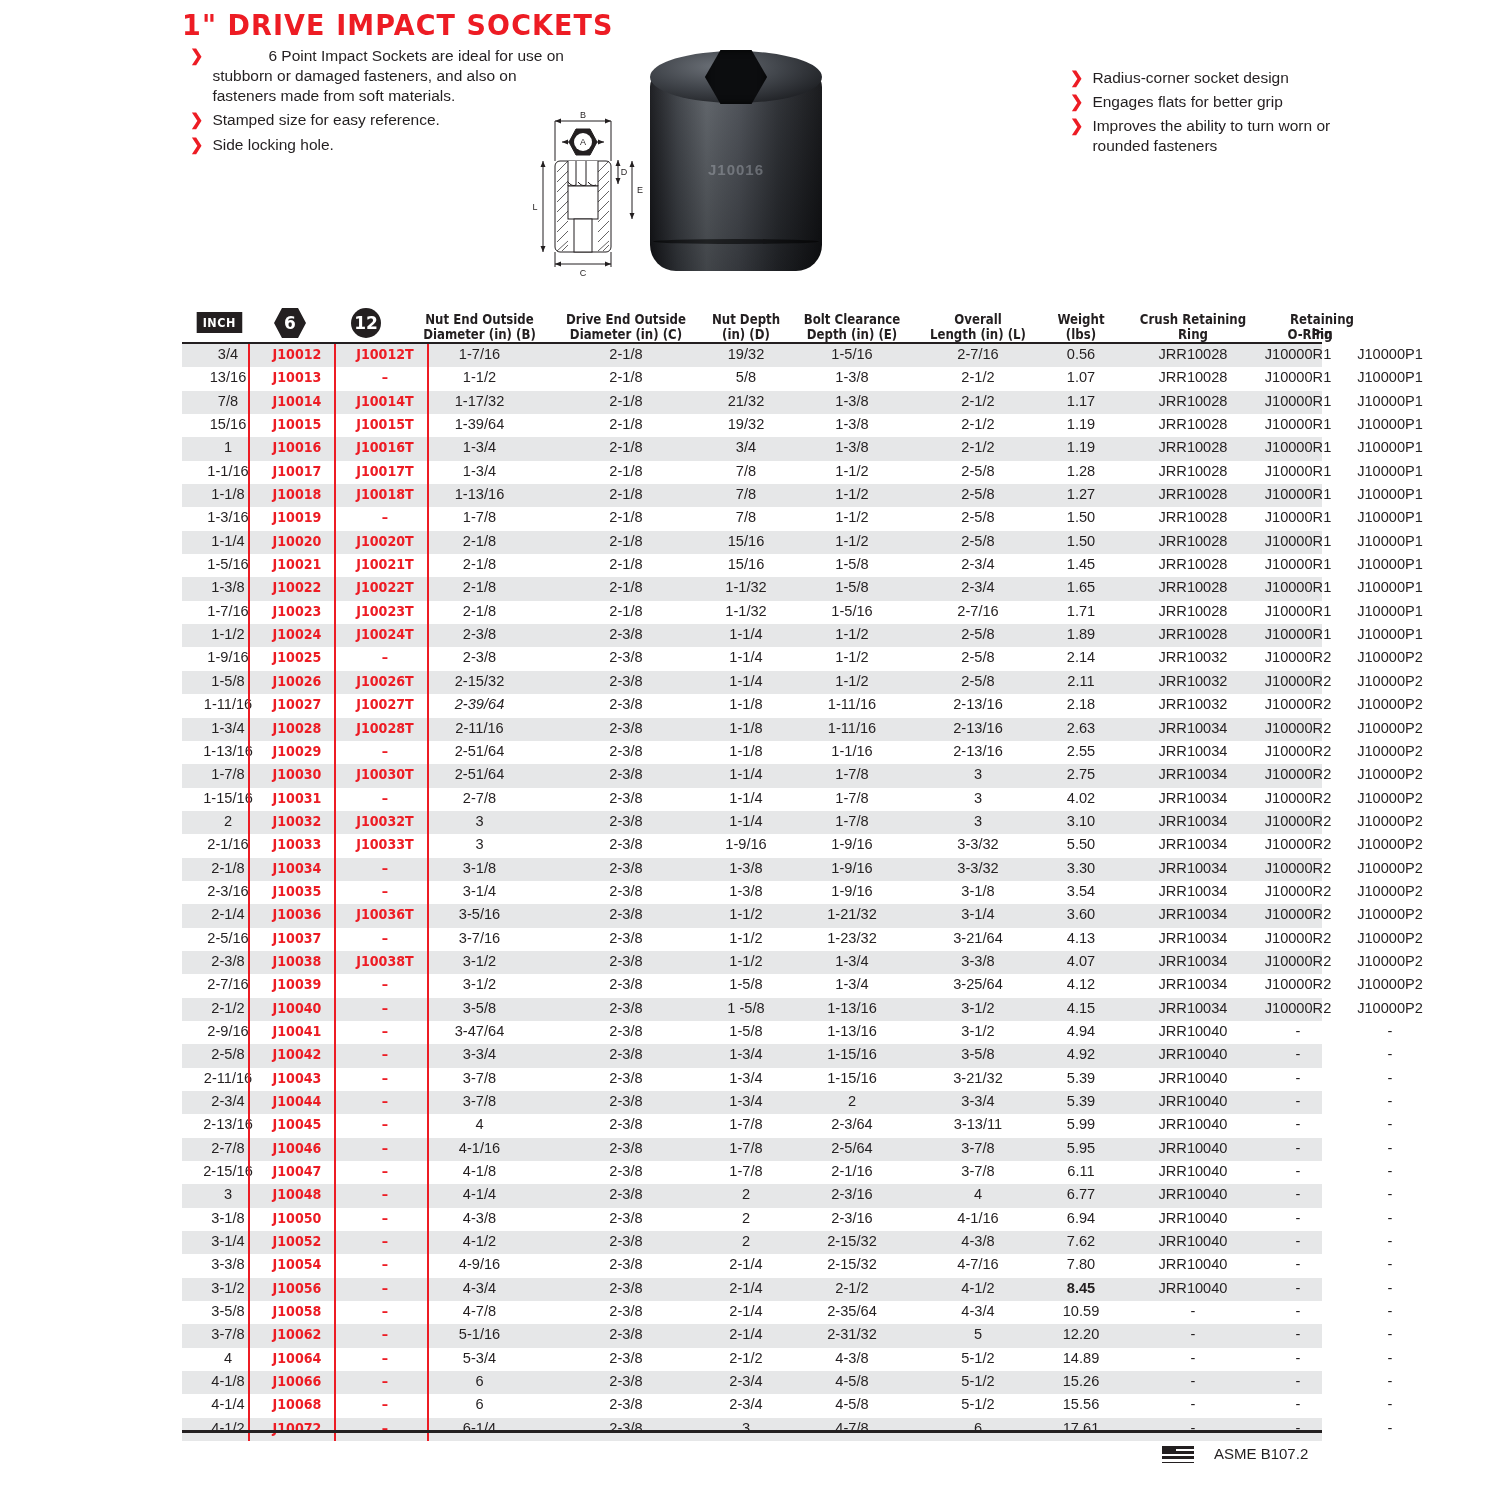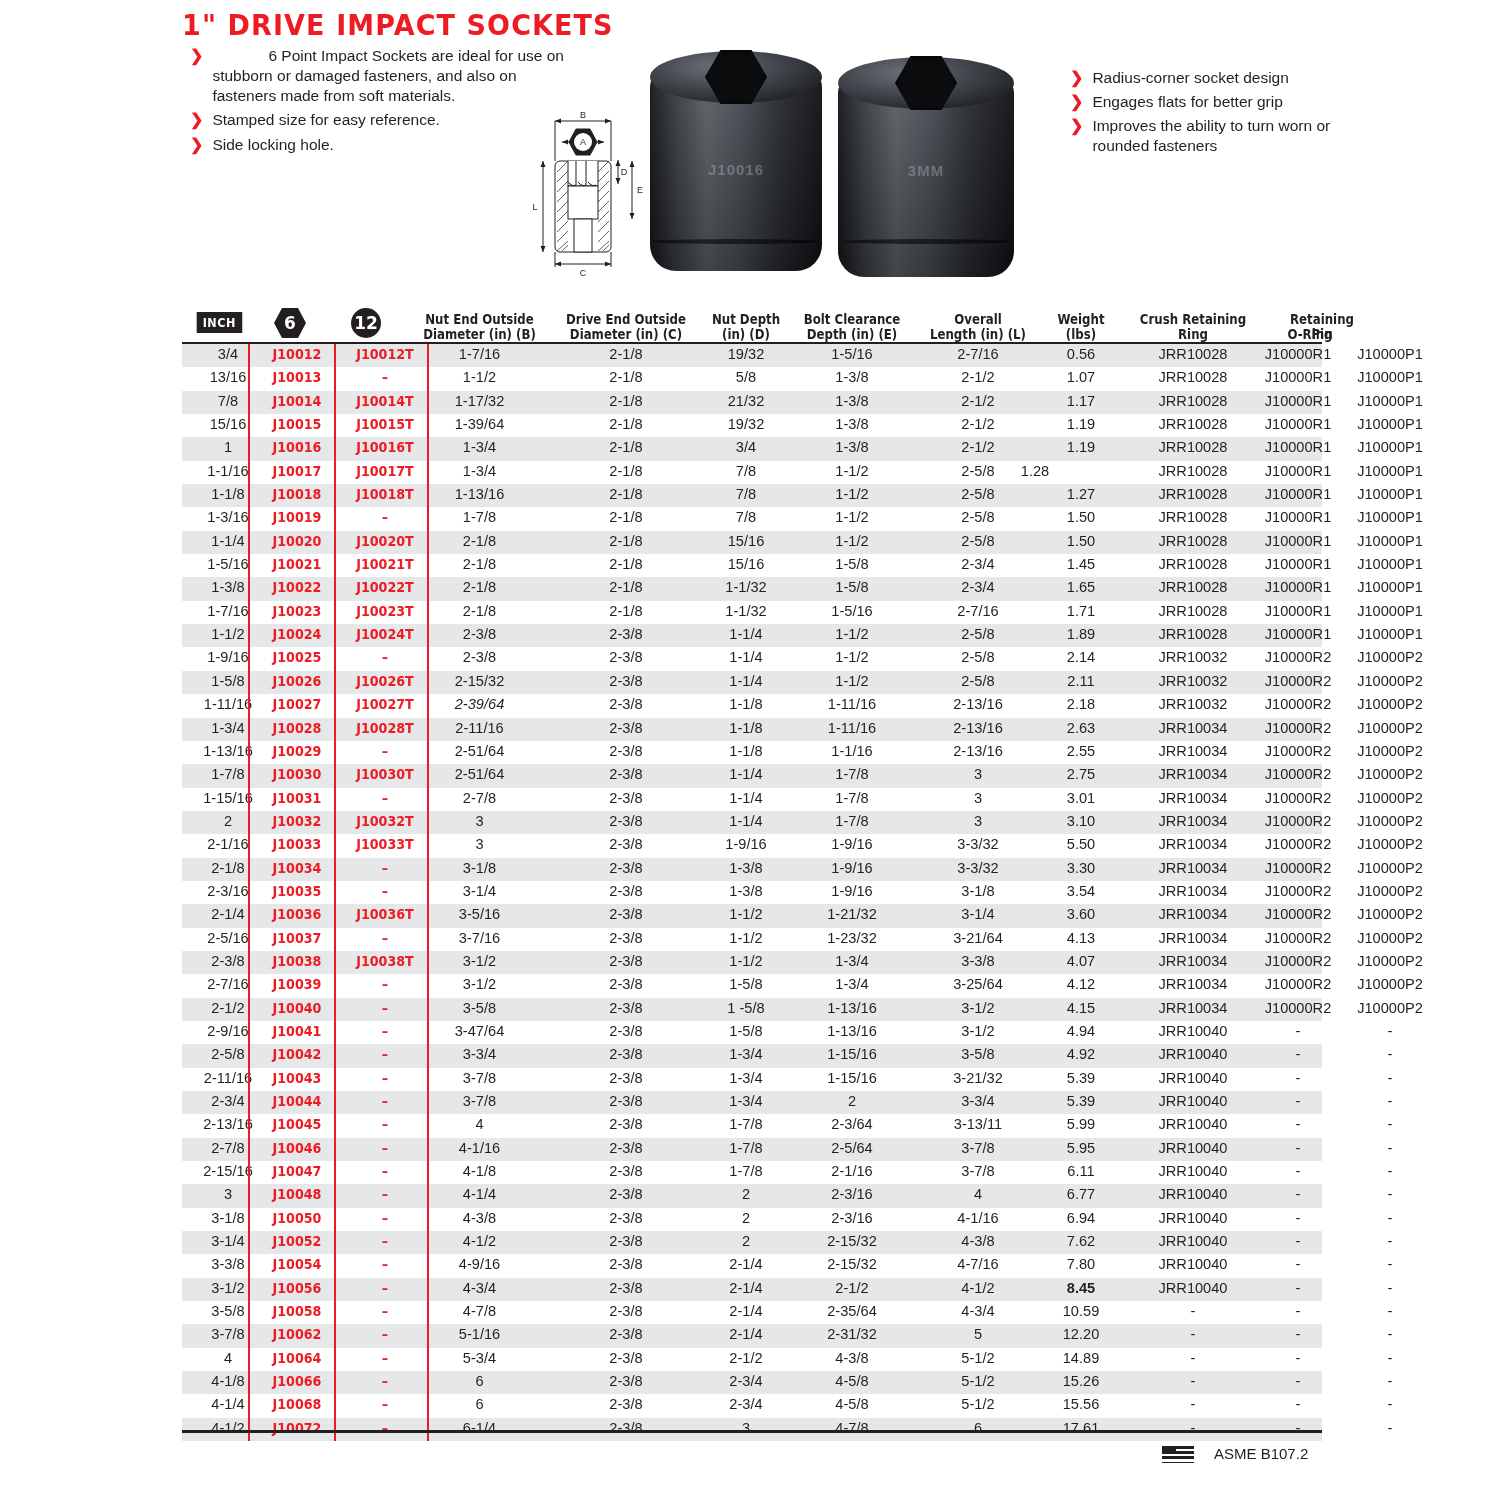--- a/index.html
+++ b/index.html
@@ -247,27 +247,20 @@
     </svg>
   </div>
 
   <div class="photo-wrap">
     <div class="socket" style="left:0px; top:6px; width:172px; height:225px;">
       <div class="body"></div>
       <div class="top"></div>
       <div class="hex" style="left:55px; top:-2px;"></div>
       <div class="ring" style="top:188px;"></div>
       <div class="stamp" style="top:110px;">J10016</div>
-    </div>
-    <div class="socket" style="left:188px; top:12px; width:176px; height:225px;">
-      <div class="body"></div>
-      <div class="top"></div>
-      <div class="hex" style="left:57px; top:-2px;"></div>
-      <div class="ring" style="top:182px;"></div>
-      <div class="stamp" style="top:105px;">3MM</div>
     </div>
   </div>
 
   <div class="table">
 
     <div class="thead">
       <div class="badge-inch" style="left:11px;">INCH</div>
       <div class="badge-hex" style="left:92px;">6</div>
       <div class="badge-circ" style="left:169px;">12</div>
 
@@ -383,21 +376,21 @@
         </div>
         <div class="trow">
           <div class="c" style="left: 0px; width: 92px;">1-1/16</div>
           <div class="c red" style="left: 72px; width: 86px;">J10017</div>
           <div class="c red" style="left: 158px; width: 90px;">J10017T</div>
           <div class="c" style="left: 225px; width: 145px;">1-3/4</div>
           <div class="c" style="left: 370px; width: 148px;">2-1/8</div>
           <div class="c" style="left: 518px; width: 92px;">7/8</div>
           <div class="c" style="left: 607px; width: 126px;">1-1/2</div>
           <div class="c" style="left: 733px; width: 126px;">2-5/8</div>
-          <div class="c" style="left: 812px; width: 82px;">1.28</div>
+          <div class="c" style="left: 858px; width: 82px;">1.28</div>
           <div class="c" style="left: 936px; width: 150px;">JRR10028</div>
           <div class="c" style="left: 1068px; width: 96px;">J10000R1</div>
           <div class="c" style="left: 1158px; width: 100px;">J10000P1</div>
         </div>
         <div class="trow alt">
           <div class="c" style="left: 0px; width: 92px;">1-1/8</div>
           <div class="c red" style="left: 72px; width: 86px;">J10018</div>
           <div class="c red" style="left: 158px; width: 90px;">J10018T</div>
           <div class="c" style="left: 225px; width: 145px;">1-13/16</div>
           <div class="c" style="left: 370px; width: 148px;">2-1/8</div>
@@ -579,21 +572,21 @@
         </div>
         <div class="trow">
           <div class="c" style="left: 0px; width: 92px;">1-15/16</div>
           <div class="c red" style="left: 72px; width: 86px;">J10031</div>
           <div class="c red" style="left: 158px; width: 90px;">–</div>
           <div class="c" style="left: 225px; width: 145px;">2-7/8</div>
           <div class="c" style="left: 370px; width: 148px;">2-3/8</div>
           <div class="c" style="left: 518px; width: 92px;">1-1/4</div>
           <div class="c" style="left: 607px; width: 126px;">1-7/8</div>
           <div class="c" style="left: 733px; width: 126px;">3</div>
-          <div class="c" style="left: 858px; width: 82px;">3.01</div>
+          <div class="c" style="left: 858px; width: 82px;">4.02</div>
           <div class="c" style="left: 936px; width: 150px;">JRR10034</div>
           <div class="c" style="left: 1068px; width: 96px;">J10000R2</div>
           <div class="c" style="left: 1158px; width: 100px;">J10000P2</div>
         </div>
         <div class="trow alt">
           <div class="c" style="left: 0px; width: 92px;">2</div>
           <div class="c red" style="left: 72px; width: 86px;">J10032</div>
           <div class="c red" style="left: 158px; width: 90px;">J10032T</div>
           <div class="c" style="left: 225px; width: 145px;">3</div>
           <div class="c" style="left: 370px; width: 148px;">2-3/8</div>

